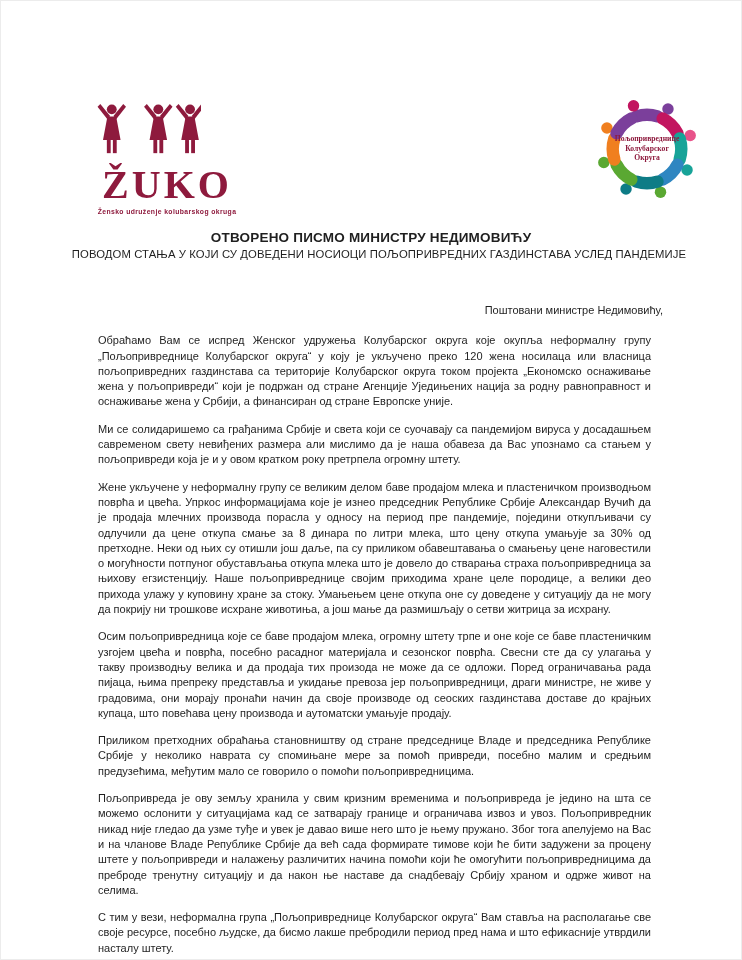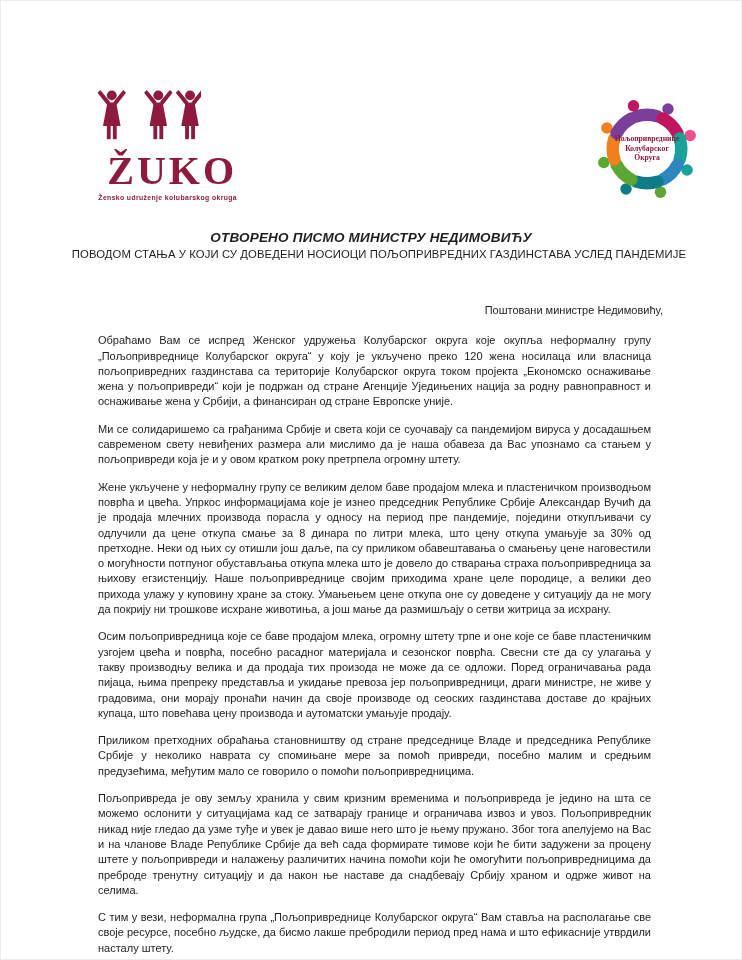--- a/index.html
+++ b/index.html
@@ -13,22 +13,22 @@
   }
   .page {
     position:absolute; inset:0;
     background:#ffffff;
     border:1px solid #ececec;
     box-sizing:border-box;
   }
 
   
   .logo-zuko {
-    position:absolute; left:96px; top:86px; width:140px;
-    text-align:right;
+    position:absolute; left:96px; top:100px; width:140px;
+    text-align:center;
   }
   .logo-zuko svg { display:block; }
   .zuko-wordmark {
     font-family:"Liberation Serif", serif;
     font-weight:bold;
     font-size:40px;
     line-height:1;
     color:#8e1a3d;
     letter-spacing:3px;
     margin-top:-2px;
@@ -55,21 +55,20 @@
   
   .title-block {
     position:absolute; top:229px; left:0; right:0;
     text-align:center;
   }
   .letter-title {
     font-size:13.5px;
     font-weight:bold;
     letter-spacing:0.2px;
     margin:0 0 3px 0;
-    font-style:italic;
   }
   .letter-subtitle {
     font-size:11.3px;
     font-weight:normal;
     letter-spacing:0.1px;
     margin:0;
     padding-left:16px;
   }
 
   

